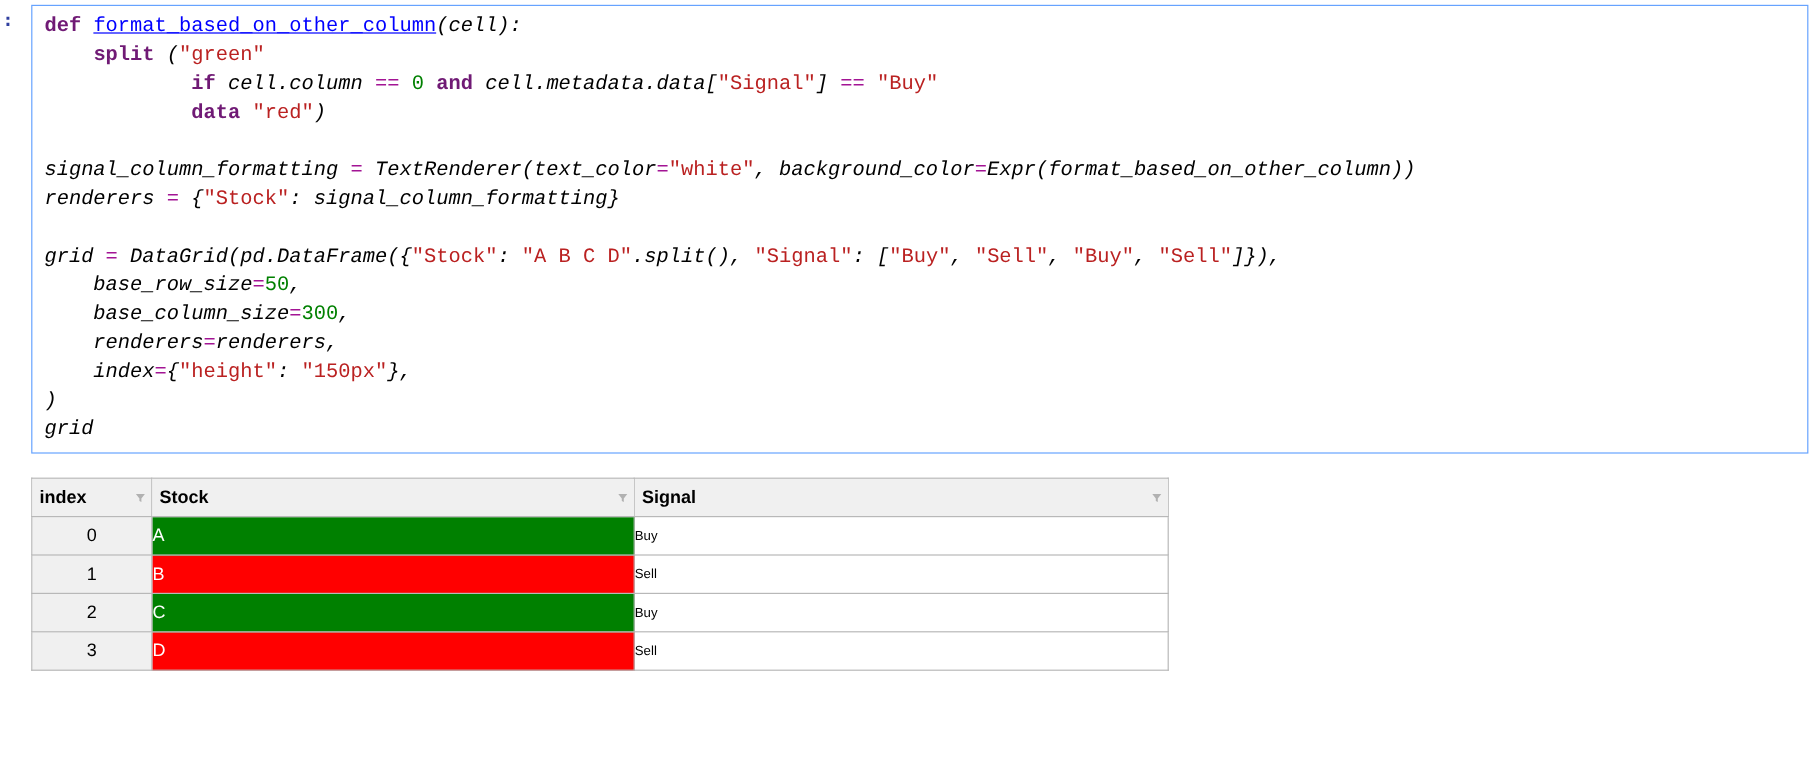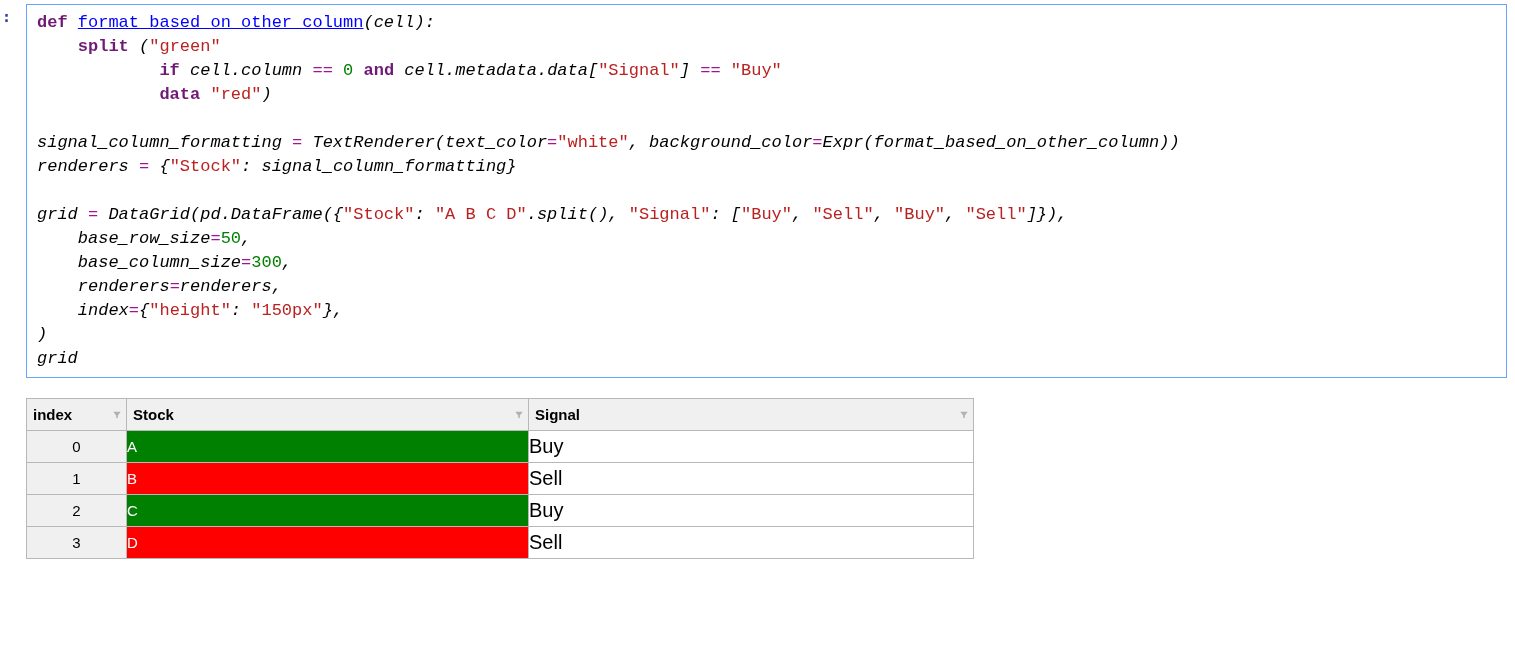--- a/index.html
+++ b/index.html
@@ -75,21 +75,21 @@
     font-size: 15px;
     font-weight: normal;
   }
   .stock-cell {
     color: #fff;
     padding-left: 4px;
     font-size: 15px;
   }
   .signal-cell {
     padding-left: 6px;
-    font-size: 20px;
+    font-size: 11px;
   }
   .bg-green { background: #008000; }
   .bg-red { background: #ff0000; }
   .filter-icon {
     position: absolute;
     right: 4px;
     top: 50%;
     transform: translateY(-50%);
     width: 10px;
     height: 10px;

